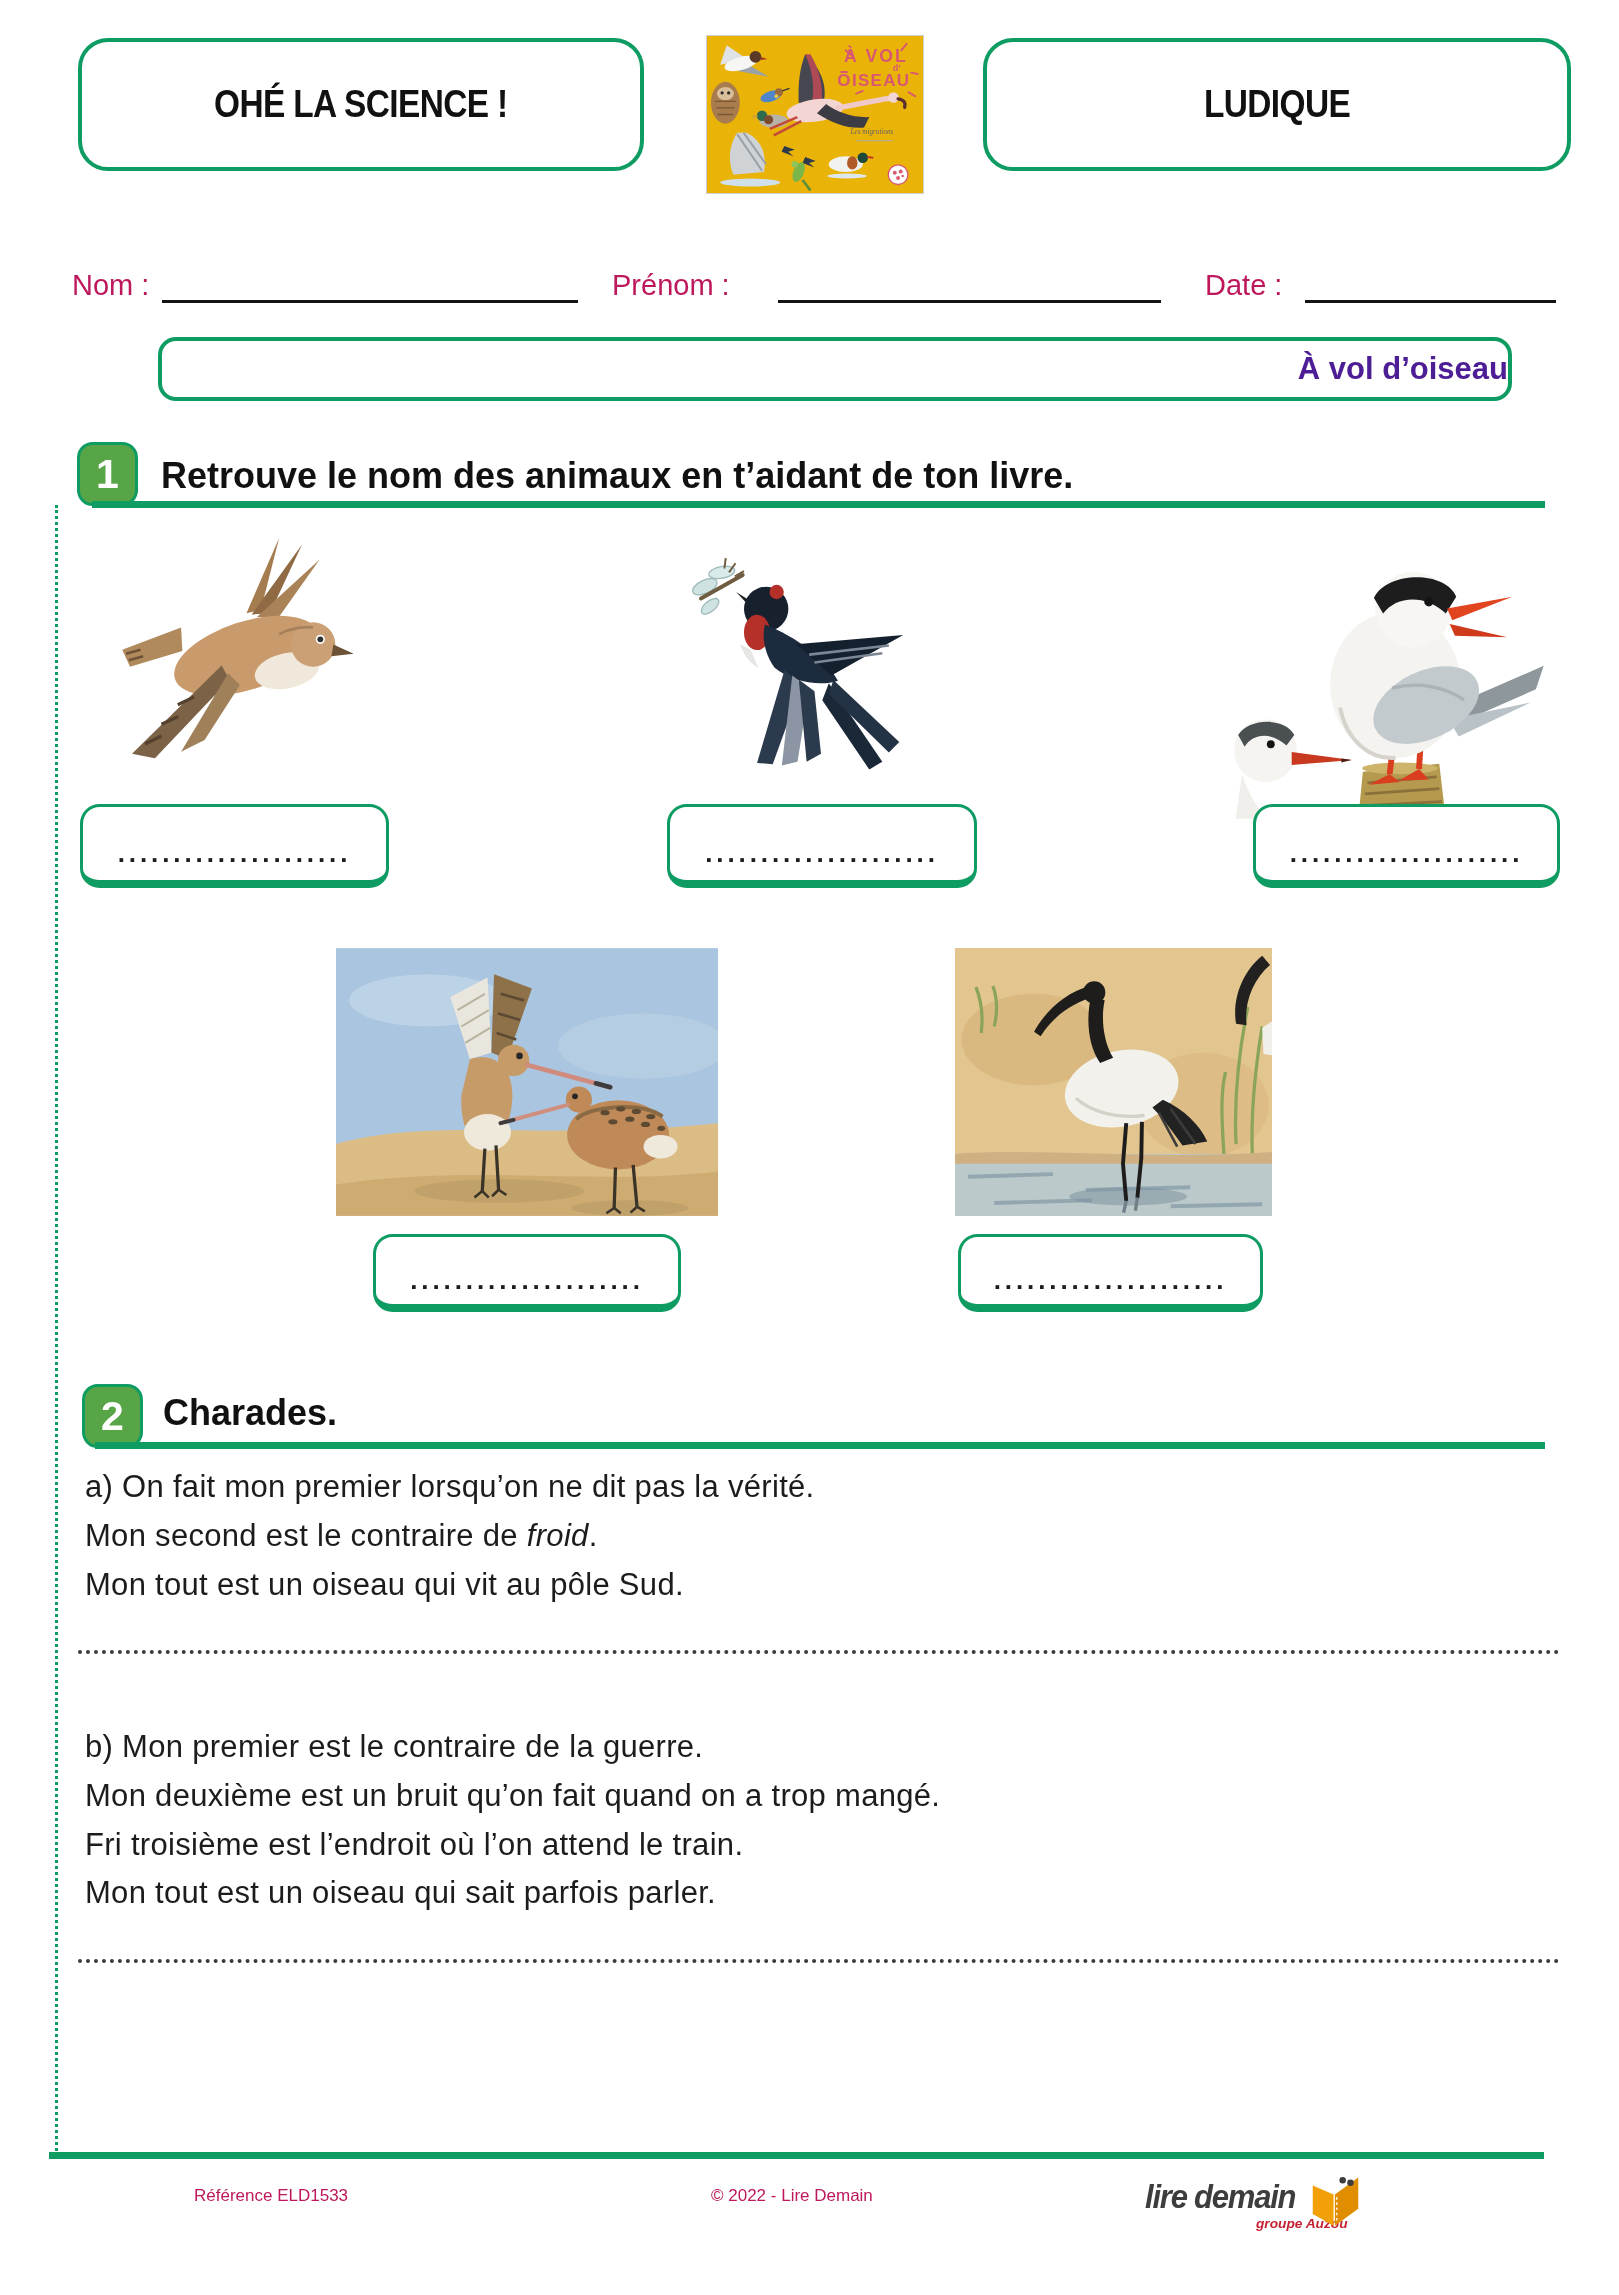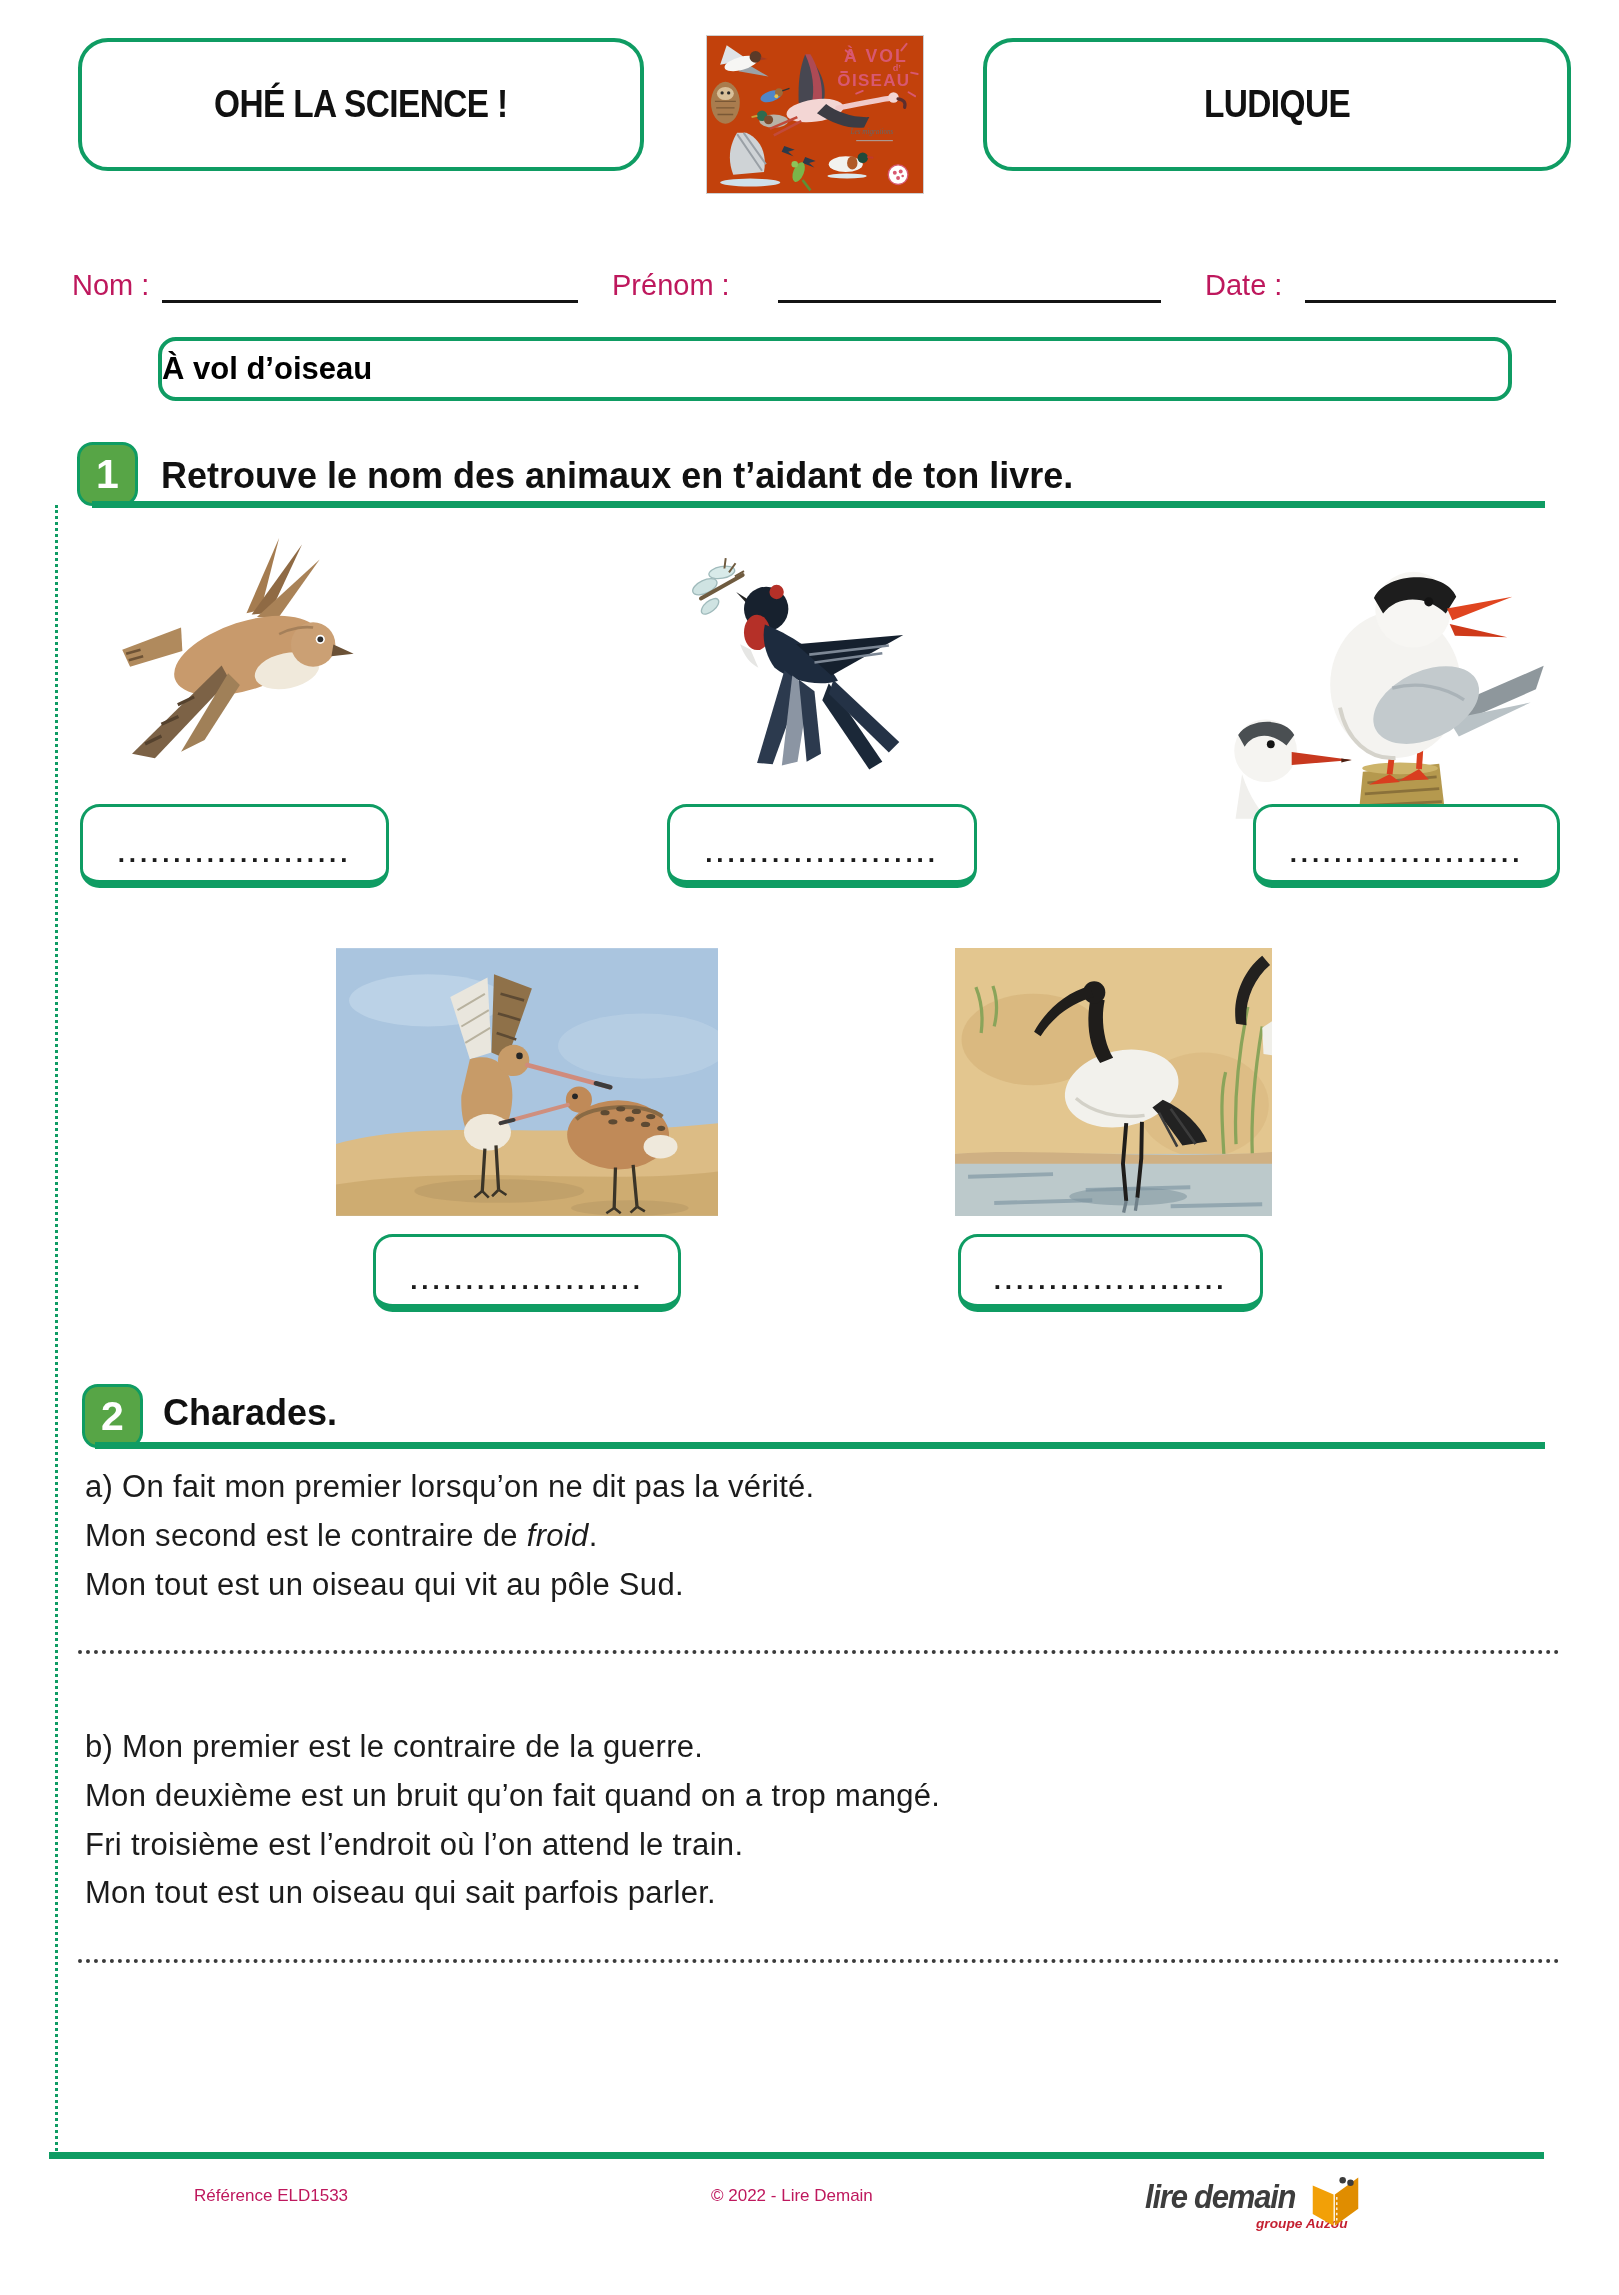--- a/index.html
+++ b/index.html
@@ -9,21 +9,21 @@
     --pink:#d85871;
   }
   *{margin:0;padding:0;box-sizing:border-box}
   body{background:#9a9a9a;font-family:"Liberation Sans",sans-serif}
   .page{position:relative;width:1620px;height:2295px;background:#ffffff;margin:0 auto;overflow:hidden}
   .abs{position:absolute}
   .greenbox{border:4.6px solid var(--green);border-radius:30px;background:#fff;display:flex;align-items:center;justify-content:center}
   .hdr-label{font-weight:700;color:#111;font-size:38px;letter-spacing:-0.7px;transform:scaleX(.88)}
   .field-label{font-size:29px;color:#be185d}
   .field-line{border-bottom:3.9px solid #141414}
-  .title-box{border:4.6px solid var(--green);border-radius:18px;background:#fff;display:flex;align-items:center;justify-content:flex-start;font-weight:700;font-size:31px;color:#000000}
+  .title-box{border:4.6px solid var(--green);border-radius:18px;background:#fff;display:flex;align-items:center;justify-content:flex-end;font-weight:700;font-size:31px;color:#4c1d95}
   .badge{background:var(--badge-green);border:3.9px solid var(--green);border-radius:15.7px;color:#fff;font-weight:700;font-size:41px;display:flex;align-items:center;justify-content:center}
   .sec-title{font-weight:700;font-size:36px;color:#111;white-space:nowrap}
   .rule{background:var(--green)}
   .leftdash{border-left:3.9px dotted var(--green)}
   .ansbox{border:3.9px solid var(--green);border-bottom-width:8.5px;border-radius:19.6px;background:#fff;display:flex;align-items:center;justify-content:center;padding-top:19.6px}
   .dots{font-weight:700;font-size:26px;letter-spacing:3.9px;color:var(--ink);line-height:1}
   .charline{font-size:31px;color:var(--ink);letter-spacing:0.3px;white-space:nowrap}
   .charline .it{font-style:italic}
   .writeline{border-bottom:4.6px dotted #3b3b3b}
   .foot-text{font-size:17px;color:#be185d}
@@ -33,21 +33,21 @@
 </style>
 </head>
 <body>
 
 <div class="page">
 
   <div class="abs greenbox" style="left:78px;top:38px;width:566px;height:133px">
     <span class="hdr-label">OHÉ LA SCIENCE !</span>
   </div>
 
-  <div class="abs" style="left:707px;top:36px;width:216px;height:157px;outline:0.7px solid #cfcfcf;background:#c2410c">
+  <div class="abs" style="left:707px;top:36px;width:216px;height:157px;outline:0.7px solid #cfcfcf;background:#eab308">
     <svg viewBox="0 0 330 240" width="216" height="157">
 
       <g stroke="#d85871" stroke-width="3" stroke-linecap="round">
         <line x1="212" y1="22" x2="222" y2="30"></line>
           <line x1="305" y1="12" x2="297" y2="22"></line>
         <line x1="322" y1="58" x2="312" y2="56"></line>
           <line x1="228" y1="88" x2="238" y2="84"></line>
         <line x1="318" y1="92" x2="308" y2="86"></line>
           <line x1="205" y1="55" x2="214" y2="55"></line>
       </g>

